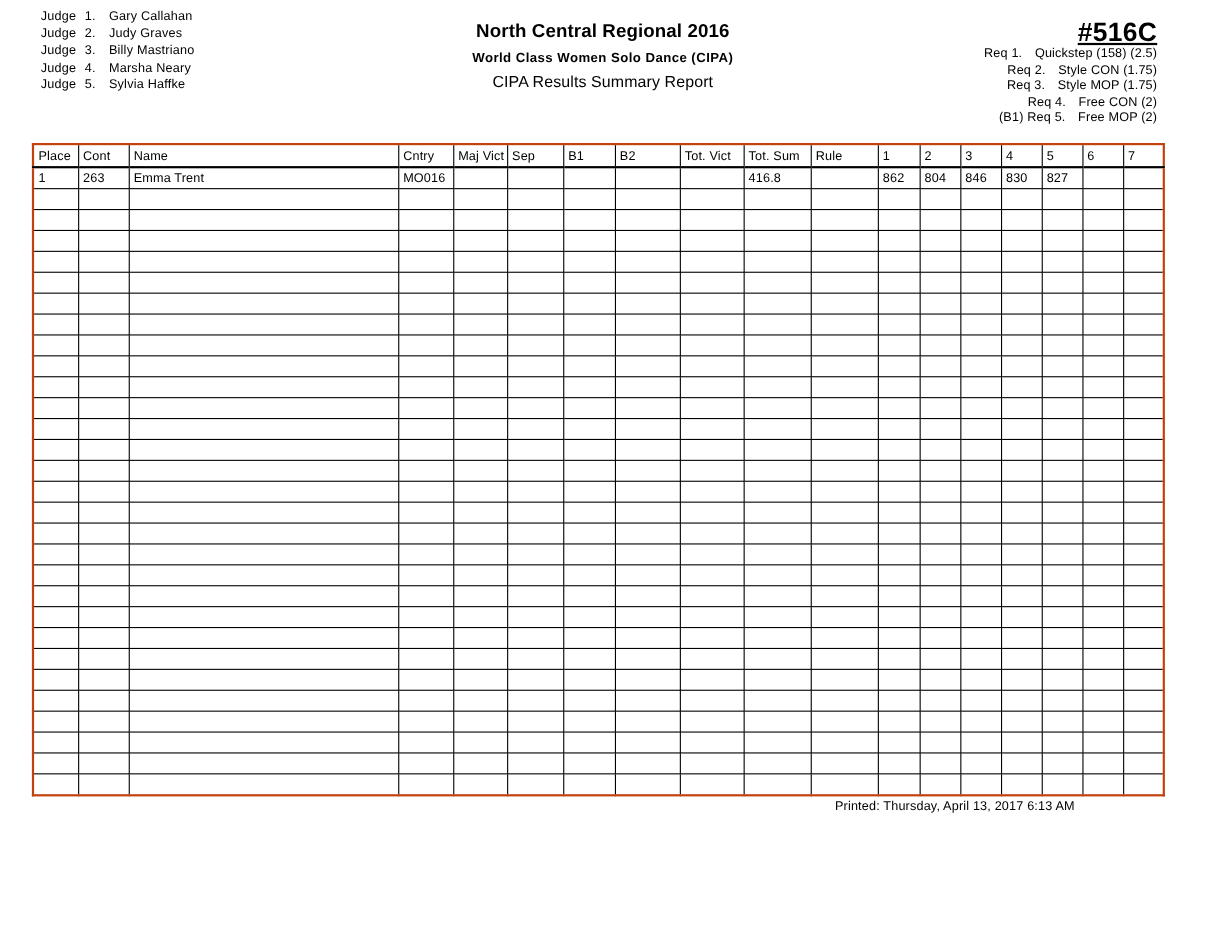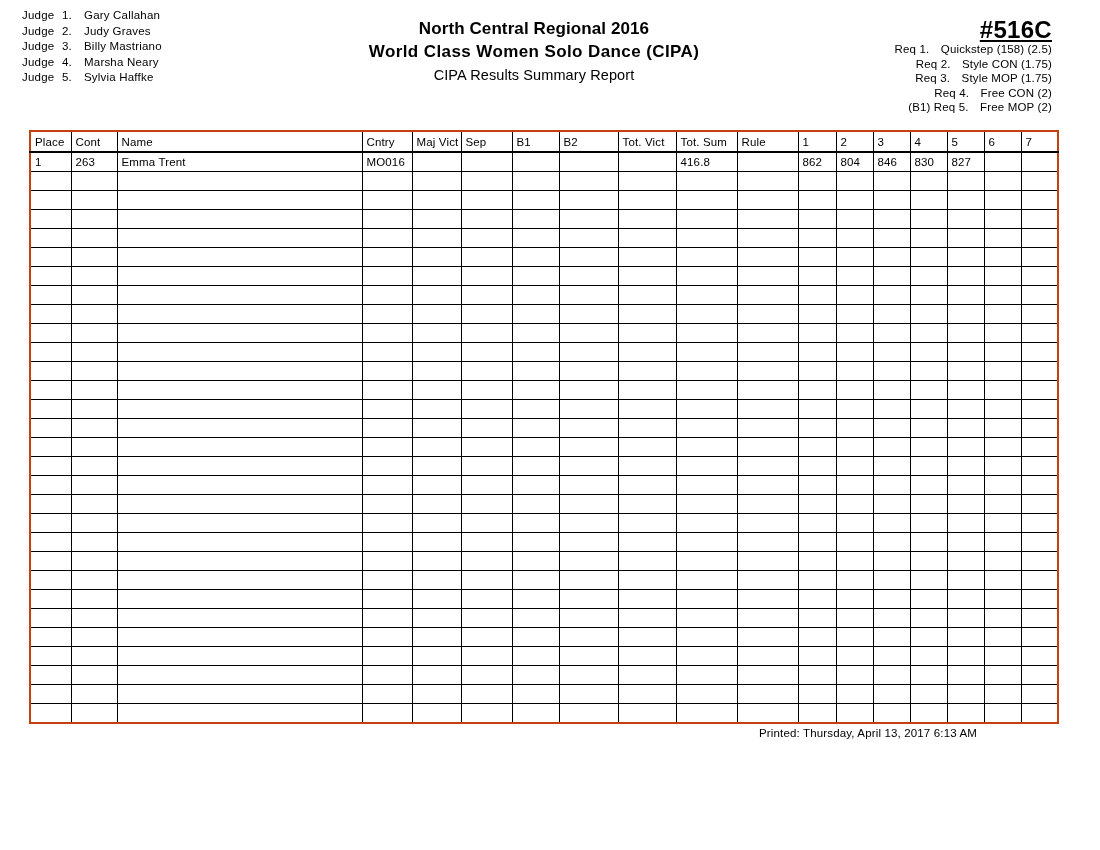--- a/index.html
+++ b/index.html
@@ -13,56 +13,56 @@
     height: 850px;
     position: relative;
     font-family: "Liberation Sans", sans-serif;
     color: #000000;
     overflow: hidden;
   }
 
   
   #judges-block {
     position: absolute;
-    left: 22px;
+    left: 37px;
     top: 8px;
     width: 250px;
     text-decoration: underline;
   }
   .judge-line {
     font-size: 11.5px;
     line-height: 15.5px;
     white-space: nowrap;
     letter-spacing: 0.2px;
   }
   .judge-word { display: inline-block; width: 40px; }
   .judge-num  { display: inline-block; width: 22px; }
   .judge-name { display: inline-block; }
 
   
   #title-block {
     position: absolute;
-    left: 254px;
+    left: 268px;
     top: 18px;
     width: 560px;
     text-align: center;
   }
   #event-title {
     font-size: 17px;
     font-weight: bold;
     line-height: 22px;
     letter-spacing: 0.1px;
   }
   #venue-line {
     font-size: 14px;
     line-height: 20px;
     letter-spacing: 0.1px;
   }
   #class-title {
-    font-size: 17px;
+    font-size: 12px;
     font-weight: bold;
     line-height: 24px;
     letter-spacing: 0.4px;
   }
   #report-subtitle {
     font-size: 14.5px;
     line-height: 22px;
     letter-spacing: 0.1px;
   }
 

